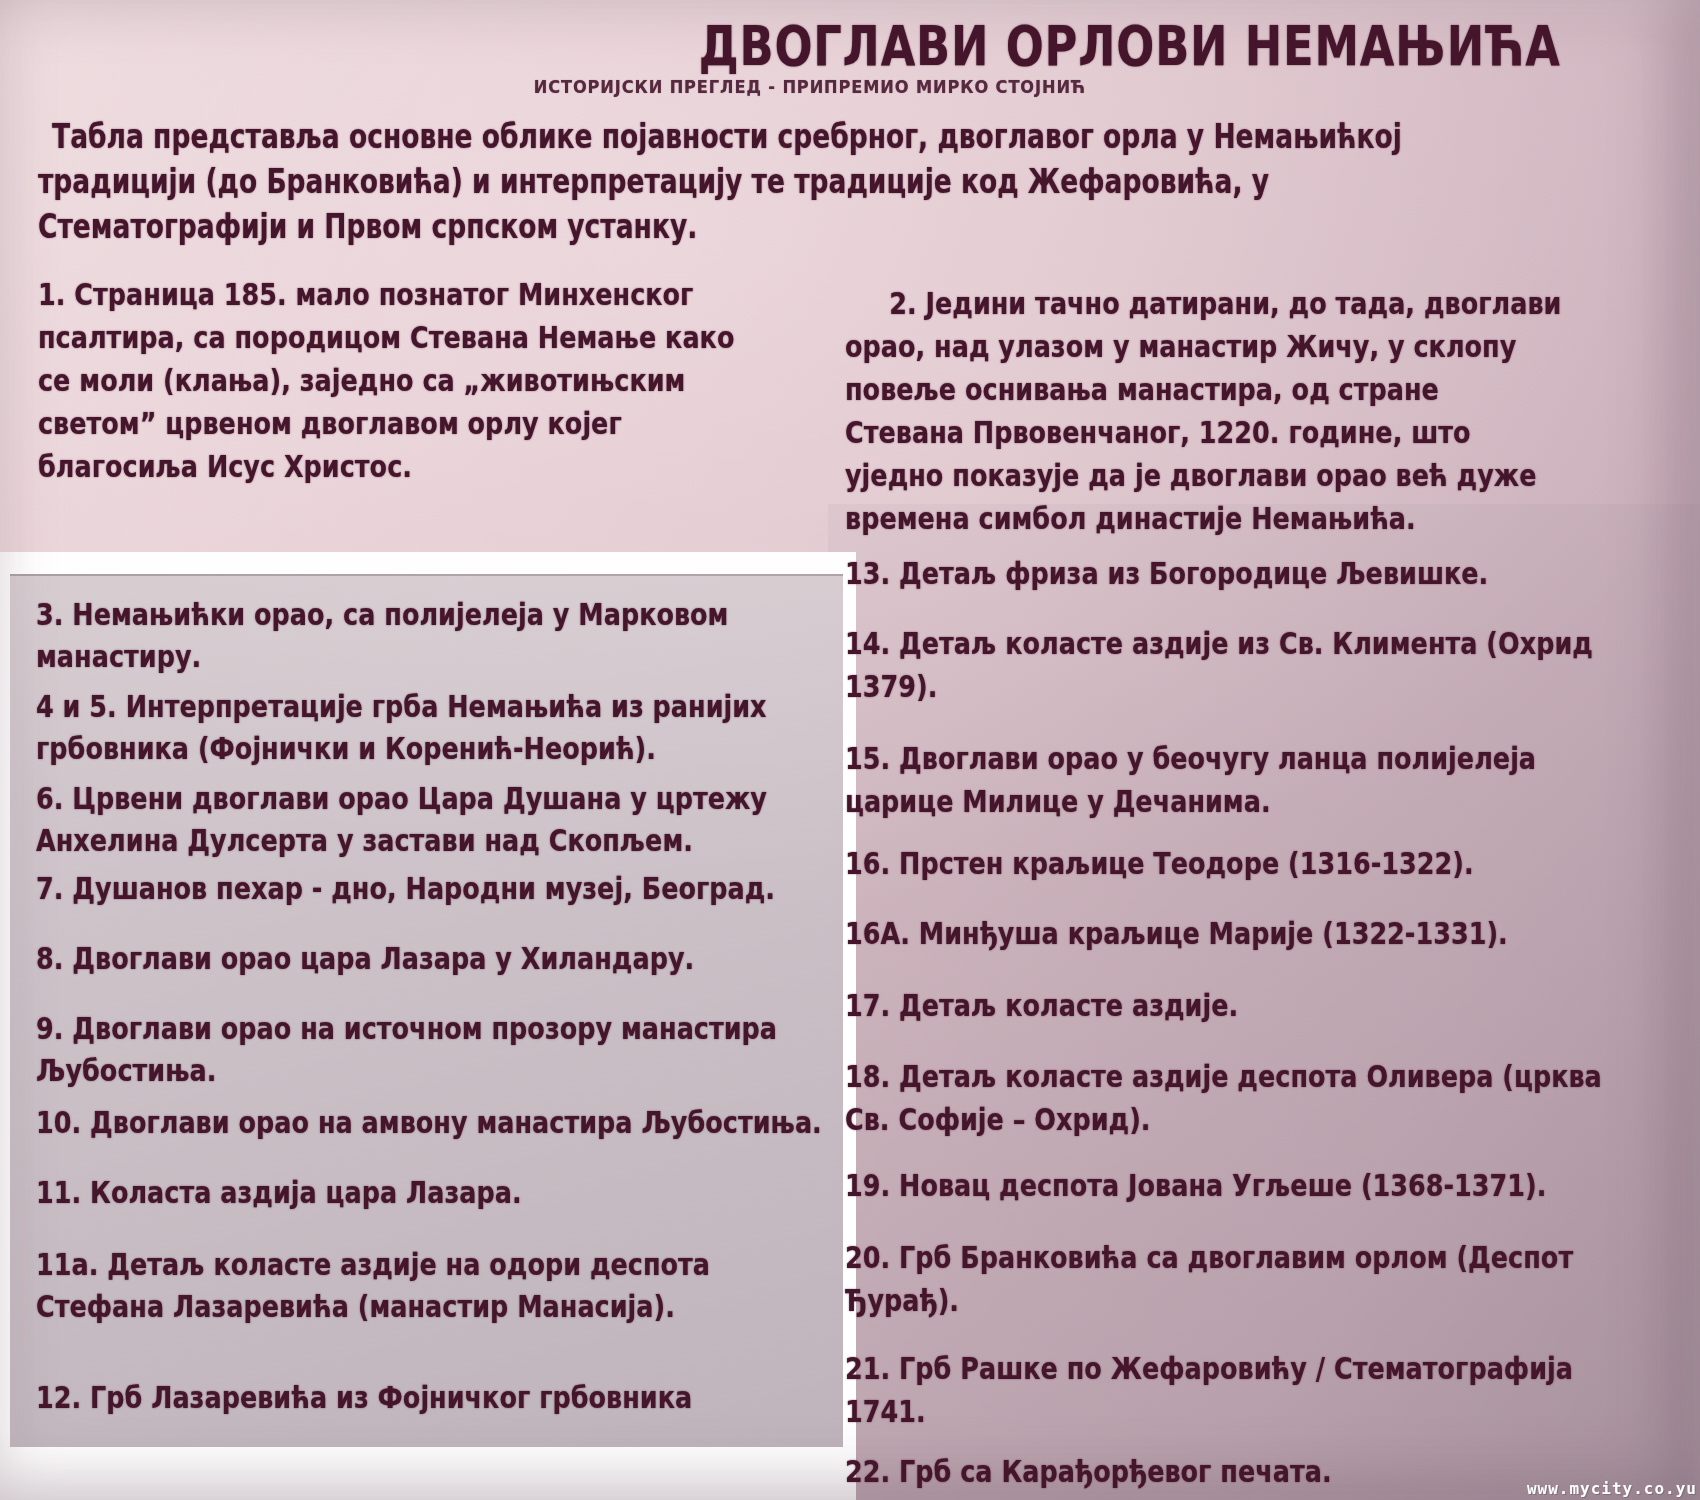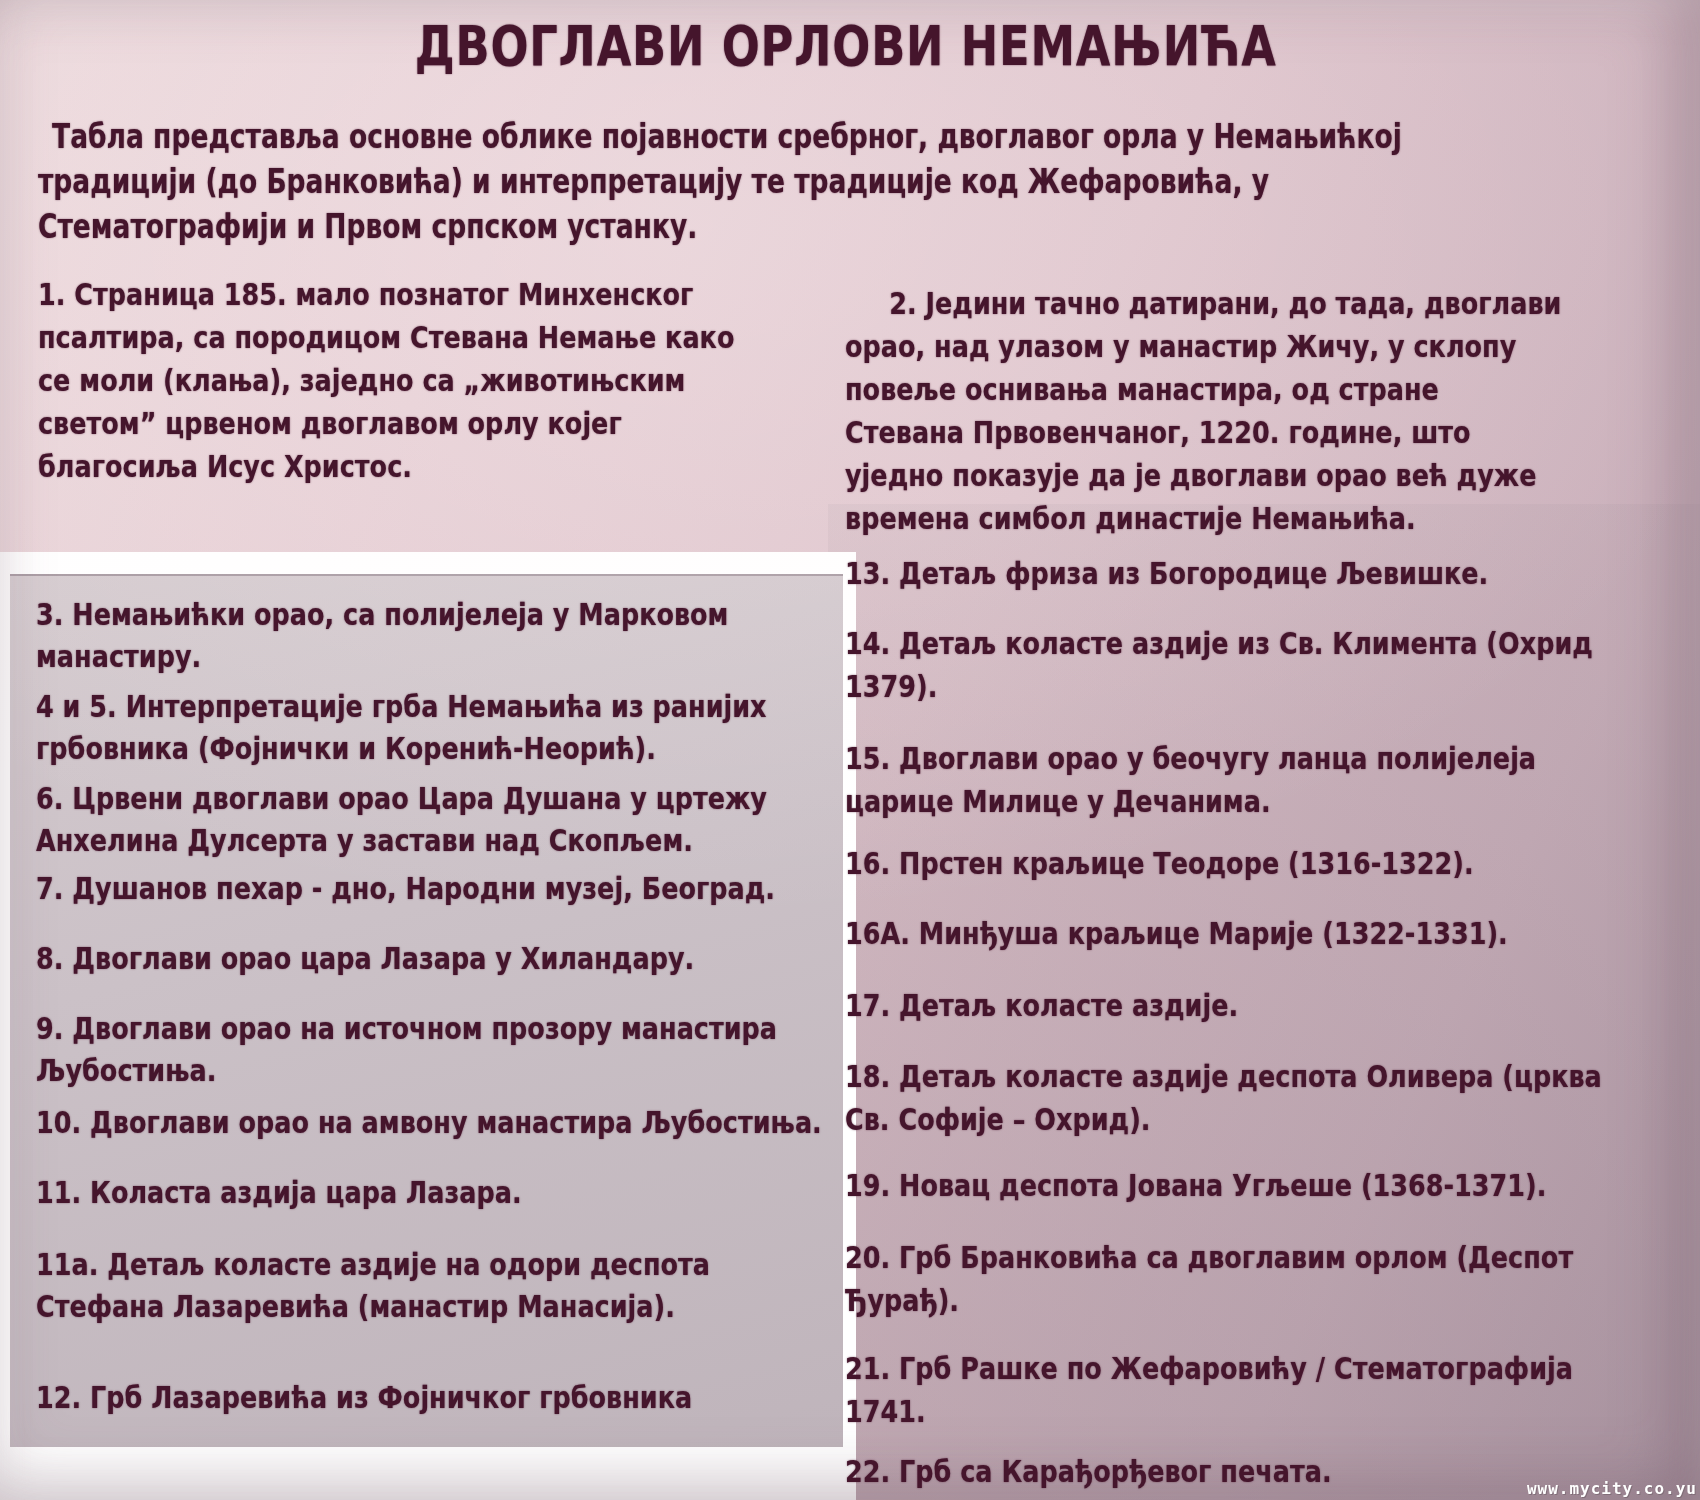--- a/index.html
+++ b/index.html
@@ -21,21 +21,21 @@
   }
   .txt{
     position:absolute;z-index:10;
     color:var(--text,#45152c);
     font-weight:bold;
     white-space:pre-line;
     text-shadow:0 0 2px rgba(74,22,48,0.65);
     transform:scaleX(0.85);
     transform-origin:left top;
   }
-  .title-wrap{position:absolute;left:16px;top:14px;width:1660px;text-align:center;z-index:10;}
+  .title-wrap{position:absolute;left:8px;top:14px;width:1660px;text-align:right;z-index:10;}
   .title{
     display:inline-block;color:var(--text,#45152c);font-weight:bold;font-size:56px;line-height:64px;
     letter-spacing:1px;transform:scaleX(0.80);transform-origin:center top;
     text-shadow:0 0 2px rgba(74,22,48,0.7);
   }
   .subtitle-wrap{position:absolute;left:0;top:76px;width:1620px;text-align:center;z-index:10;}
   .subtitle{
     display:inline-block;color:#57293f;font-weight:bold;font-size:18px;line-height:22px;
     letter-spacing:1px;transform:scaleX(0.9);transform-origin:center top;
     text-shadow:0 0 1px rgba(87,41,63,0.7);
@@ -64,20 +64,23 @@
 <body>
 
 <div class="page">
 
   <div class="shade-bottom-right"></div>
 
   <div class="title-wrap">
     <span class="title">ДВОГЛАВИ ОРЛОВИ НЕМАЊИЋА</span>
   </div>
 
+  <div class="subtitle-wrap">
+    <span class="subtitle">ИСТОРИЈСКИ ПРЕГЛЕД - ПРИПРЕМИО МИРКО СТОЈНИЋ</span>
+  </div>
 
   <div class="txt intro">Табла представља основне облике појавности сребрног, двоглавог орла у Немањићкој
 традицији (до Бранковића) и интерпретацију те традиције код Жефаровића, у
 Стематографији и Првом српском устанку.</div>
 
   <div class="txt item" style="left:38px;top:273px;width:1050px;">1. Страница 185. мало познатог Минхенског
 псалтира, са породицом Стевана Немање како
 се моли (клања), заједно са „животињским
 светом” црвеном двоглавом орлу којег
 благосиља Исус Христос.</div>

